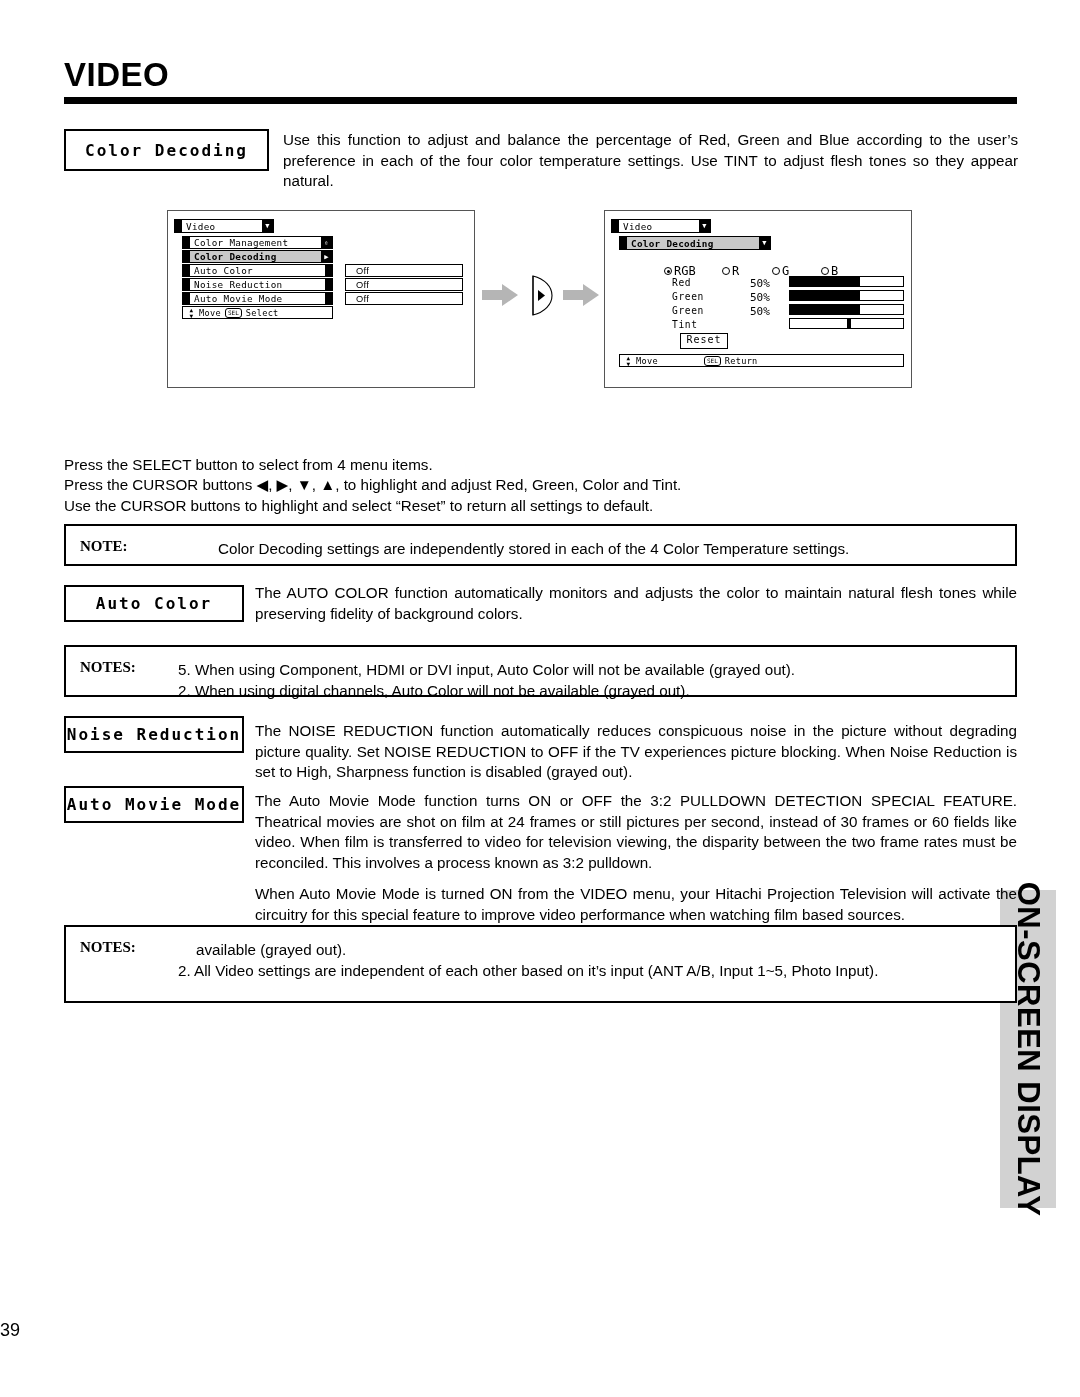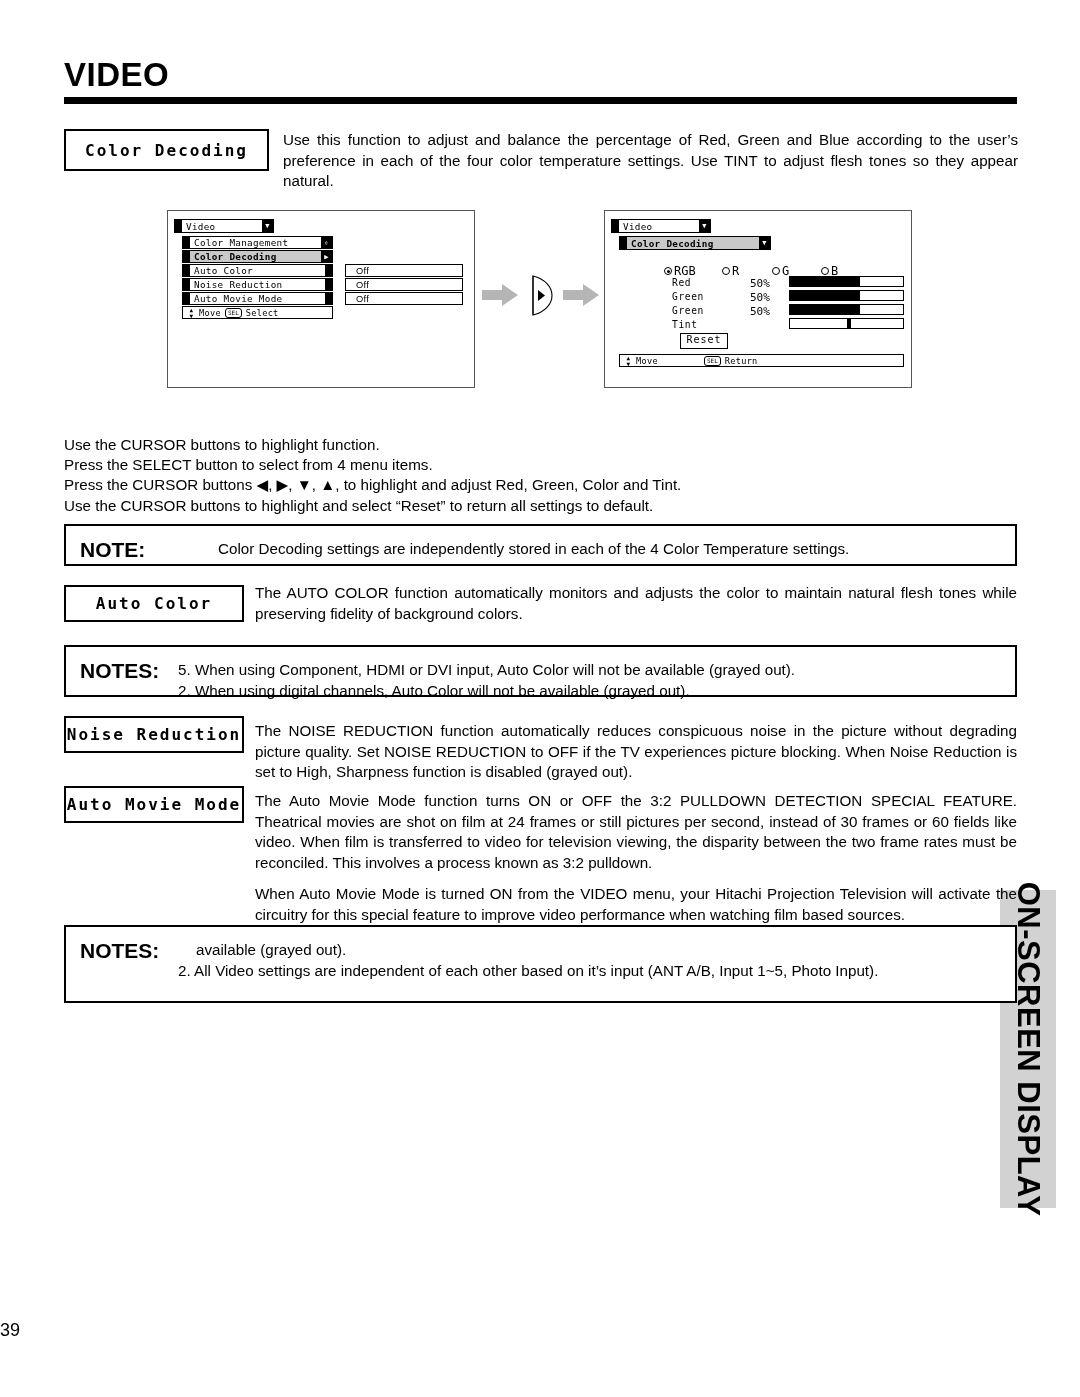--- a/index.html
+++ b/index.html
@@ -64,21 +64,21 @@
   .para.nojust{ text-align:left; }
 
   
   .notebox{
     position:absolute;
     border:2px solid #000;
     background:#fff;
   }
   .notebox .lbl{
     position:absolute; left:14px; top:12px;
-    font-size:21px; font-weight:bold;
+    font-size:15px; font-weight:bold;font-family:Liberation Serif, serif;
   }
   .notebox .body{
     position:absolute; left:103px; top:12px; right:12px;
     font-size:15.2px; line-height:21px;
   }
   .notebox .body .n{ display:block; }
   .notebox .body .n.indent{ padding-left:18px; }
 
   
   .osd{
@@ -334,21 +334,20 @@
     </div>
 
     <div class="osd-bar" style="left:14px; top:143px; width:285px; height:13px;">
       <span class="arrows">▲<br>▼</span>
       <span>Move</span>
       <span class="sel-key" style="margin-left:42px;">SEL</span>
       <span>Return</span>
     </div>
   </div>
 
-  <div class="para nojust" style="left:64px; top:435px; width:900px;">Use the CURSOR buttons to highlight function.</div>
   <div class="para nojust" style="left:64px; top:455px; width:900px;">Press the SELECT button to select from 4 menu items.</div>
   <div class="para nojust" style="left:64px; top:496px; width:900px;">Use the CURSOR buttons to highlight and select “Reset” to return all settings to default.</div>
   <div class="para nojust" style="left:64px; top:475px; width:900px;">Press the CURSOR buttons ◀, ▶, ▼, ▲, to highlight and adjust Red, Green, Color and Tint.</div>
 
   <div class="notebox" style="left:64px; top:524px; width:953px; height:42px;">
     <span class="lbl">NOTE:</span>
     <span class="body" style="left:152px;">Color Decoding settings are independently stored in each of the 4 Color Temperature settings.</span>
   </div>
 
   <div class="labelbox" style="left:64px; top:585px; width:180px; height:37px;">

